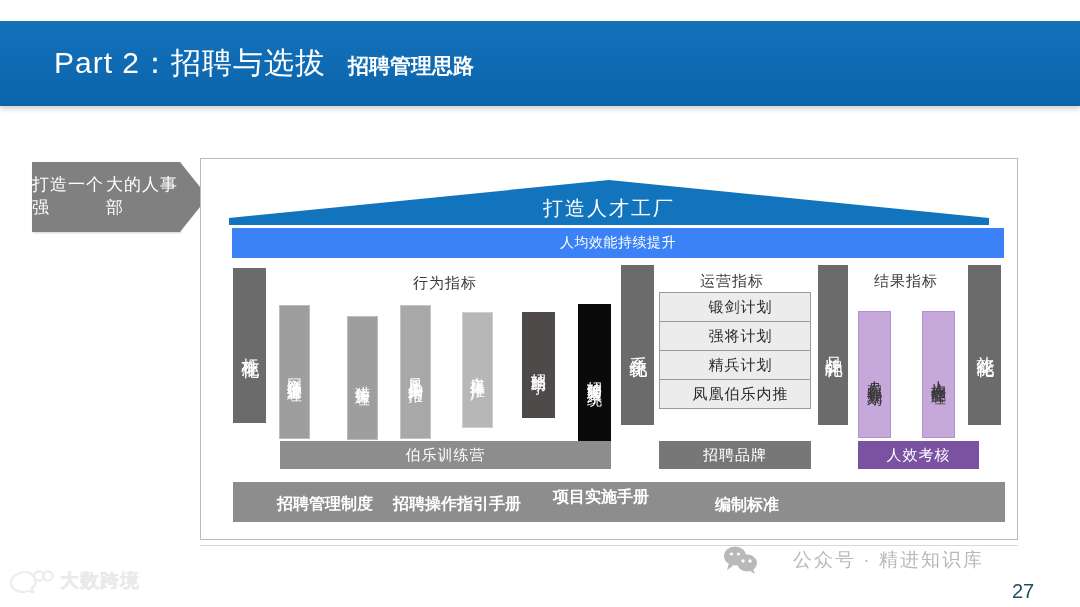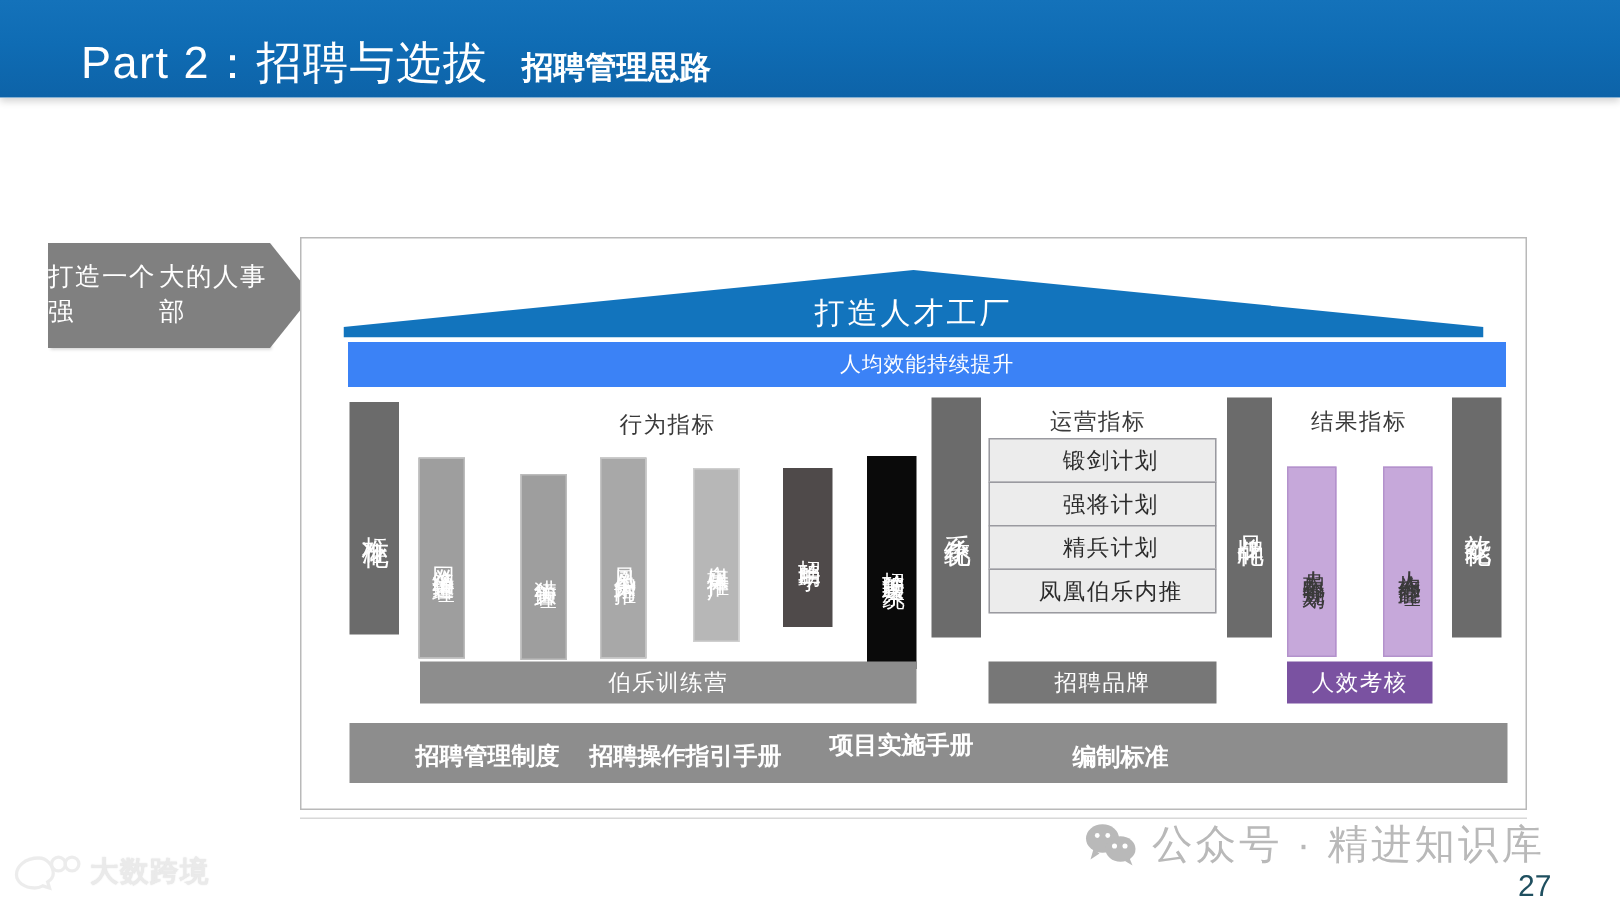--- a/index.html
+++ b/index.html
@@ -6,21 +6,21 @@
   html, body {
     width: 1080px; height: 607px;
     background: #ffffff;
     font-family: "Liberation Sans", "DejaVu Sans", sans-serif;
     overflow: hidden;
   }
   .slide { position: relative; width: 1080px; height: 607px; background: #fff; }
 
   
   .header-band {
-    position: absolute; left: 0; top: 0; width: 1080px; height: 65px;
+    position: absolute; left: 0; top: 21px; width: 1080px; height: 85px;
     background: linear-gradient(180deg, #1472ba 0%, #0f6cb4 45%, #0d63a8 100%);
     box-shadow: 0 3px 5px rgba(0,0,0,0.18);
     text-decoration: underline;
   }
   .header-inner {
     position: absolute; left: 54px; top: 0; height: 85px;
     display: flex; align-items: center; gap: 22px;
   }
   .header-title {
     color: #ffffff; font-size: 30px; letter-spacing: 1px;
@@ -137,21 +137,21 @@
   }
   .wm-left-text {
     color: #e2e2e2; font-size: 19px; font-weight: 700; letter-spacing: 1px;
     text-shadow: 0 0 1px #d2d2d2;
   }
   .wm-right {
     position: absolute; left: 722px; top: 545px;
     display: flex; align-items: center; gap: 10px;
   }
   .wm-right-text {
-    color: #b9b9b9; font-size: 27px; letter-spacing: 2px; font-weight: 400;
+    color: #b9b9b9; font-size: 19px; letter-spacing: 2px; font-weight: 400; margin-left: 25px;
   }
   .page-num {
     position: absolute; left: 1012px; top: 580px;
     color: #1f4f5f; font-size: 20px;
   }
   .footer-rule {
     position: absolute; left: 200px; top: 545px; width: 818px; height: 1px;
     background: #d8d8d8;
   }
 </style>
@@ -218,21 +218,21 @@
   </div>
 
   <div class="pillar" style="left:858px; top:311px; width:33px; height:127px; background:#c6a8da; color:#3a3a3a; font-size:15px; border:1px solid #b392cc;">人员配置规划</div>
 
   <div class="pillar" style="left:922px; top:311px; width:33px; height:127px; background:#c6a8da; color:#3a3a3a; font-size:15px; border:1px solid #b392cc;">人均效能管理</div>
 
   <div class="base-bar" style="left:280px; top:441px; width:331px; height:28px; background:#8d8d8d;">伯乐训练营</div>
 
   <div class="base-bar" style="left:659px; top:441px; width:152px; height:28px; background:#777777;text-align:right;">招聘品牌</div>
 
-  <div class="base-bar" style="left:858px; top:441px; width:97px; height:28px; background:#7a52a1;">人效考核</div>
+  <div class="base-bar" style="left:858px; top:441px; width:121px; height:28px; background:#7a52a1;">人效考核</div>
 
   <div class="bottom-bar"></div>
   <div class="bottom-lbl" style="left:277px; top:494px; font-size:16px;">招聘管理制度</div>
   <div class="bottom-lbl" style="left:393px; top:494px; font-size:16px;">招聘操作指引手册</div>
   <div class="bottom-lbl" style="left:553px; top:487px; font-size:16px;">项目实施手册</div>
   <div class="bottom-lbl" style="left:715px; top:495px; font-size:16px;">编制标准</div>
 
   <div class="footer-rule"></div>
 
   <div class="wm-left">

